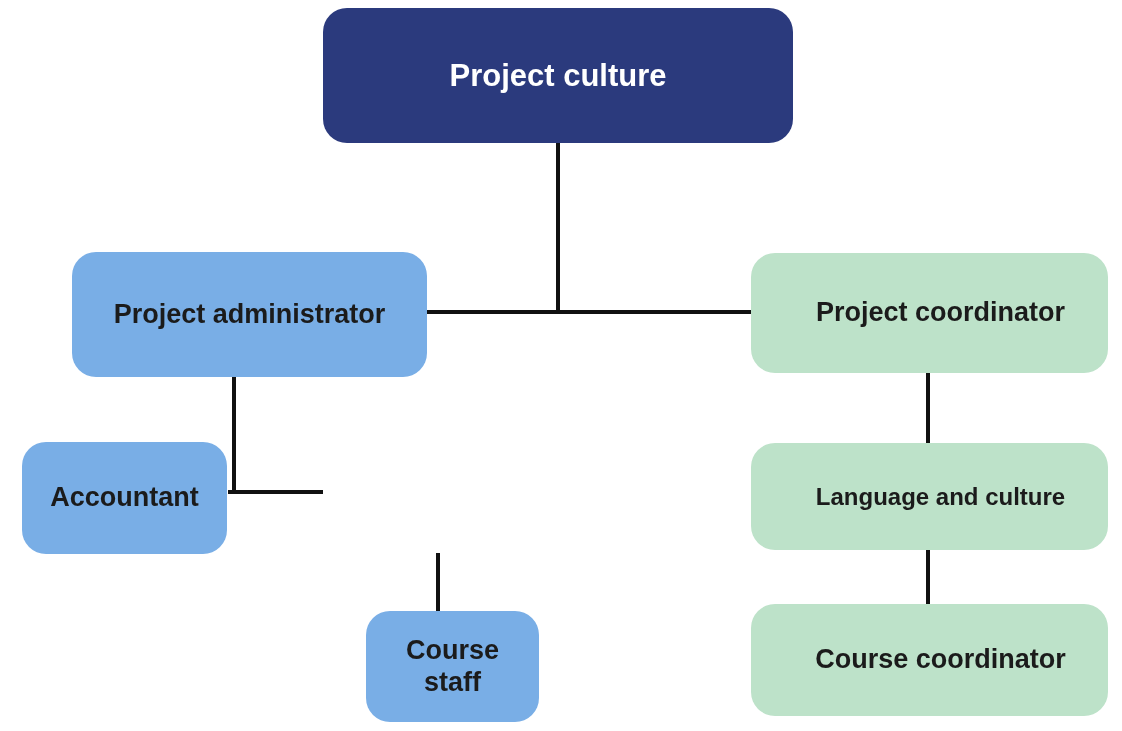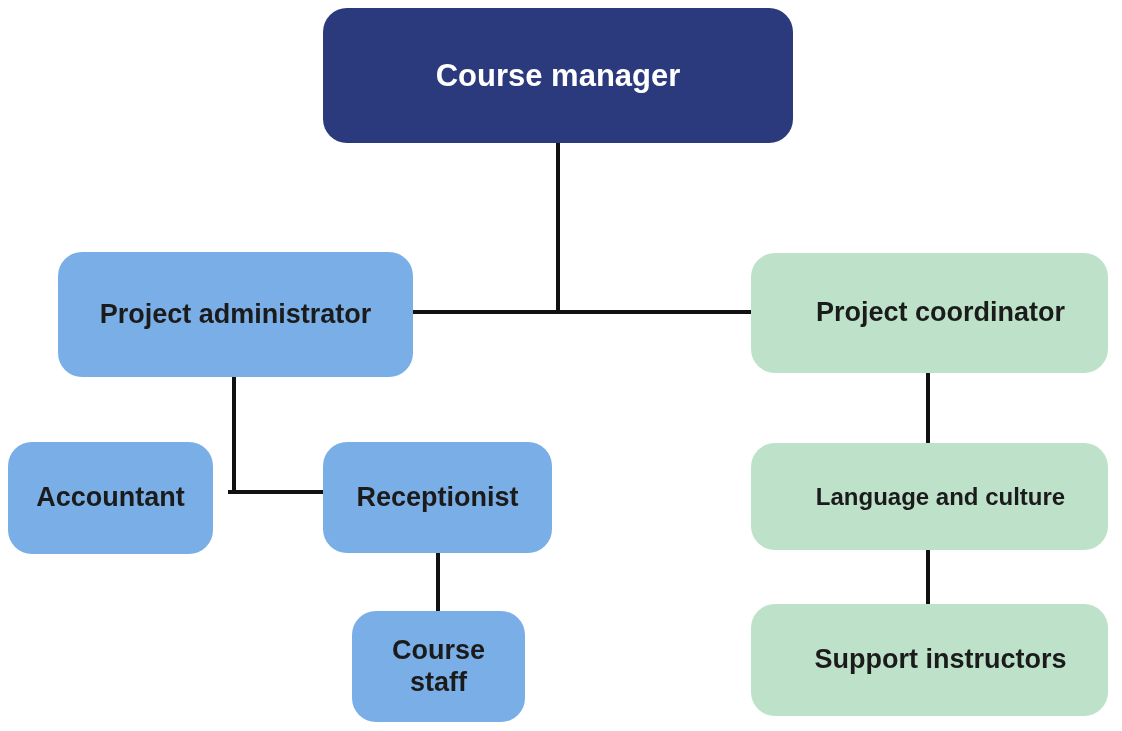--- a/index.html
+++ b/index.html
@@ -25,21 +25,21 @@
     font-weight: bold;
     color: var(--text-dark, #1b1b1b);
     line-height: 1.15;
     box-sizing: border-box;
     padding: 4px 10px;
   }
   .node.navy {
     background: var(--navy, #2b3a7d);
     color: var(--text-light, #ffffff);
   }
-  .node.blue  { background: var(--blue, #79aee6); }
+  .node.blue  { background: var(--blue, #79aee6); margin-left: 14px; }
   .node.green { background: var(--green, #bde2c9); padding-left: 32px; }
 
   .edge {
     position: absolute;
     background: var(--line, #111111);
   }
 
   
   #node-manager       { left: 323px; top:   8px; width: 470px; height: 135px; font-size: 31px; }
   #node-administrator { left:  58px; top: 252px; width: 355px; height: 125px; font-size: 27px; }
@@ -65,22 +65,21 @@
 <div class="canvas">
 
   <div class="edge" id="edge-manager-down"></div>
   <div class="edge" id="edge-admin-coord-across"></div>
   <div class="edge" id="edge-admin-down"></div>
   <div class="edge" id="edge-acct-recept-across"></div>
   <div class="edge" id="edge-recept-down"></div>
   <div class="edge" id="edge-coord-down"></div>
   <div class="edge" id="edge-language-down"></div>
 
-  <div class="node navy" id="node-manager">Course manager</div>
+  <div class="node navy" id="node-manager">Project culture</div>
   <div class="node blue" id="node-administrator">Project administrator</div>
   <div class="node green" id="node-coordinator">Project coordinator</div>
   <div class="node blue" id="node-accountant">Accountant</div>
-  <div class="node blue" id="node-receptionist">Receptionist</div>
   <div class="node blue" id="node-support">Course staff</div>
   <div class="node green" id="node-language">Language and culture</div>
-  <div class="node green" id="node-course">Support instructors</div>
+  <div class="node green" id="node-course">Course coordinator</div>
 
 </div>
 
 </body></html>

